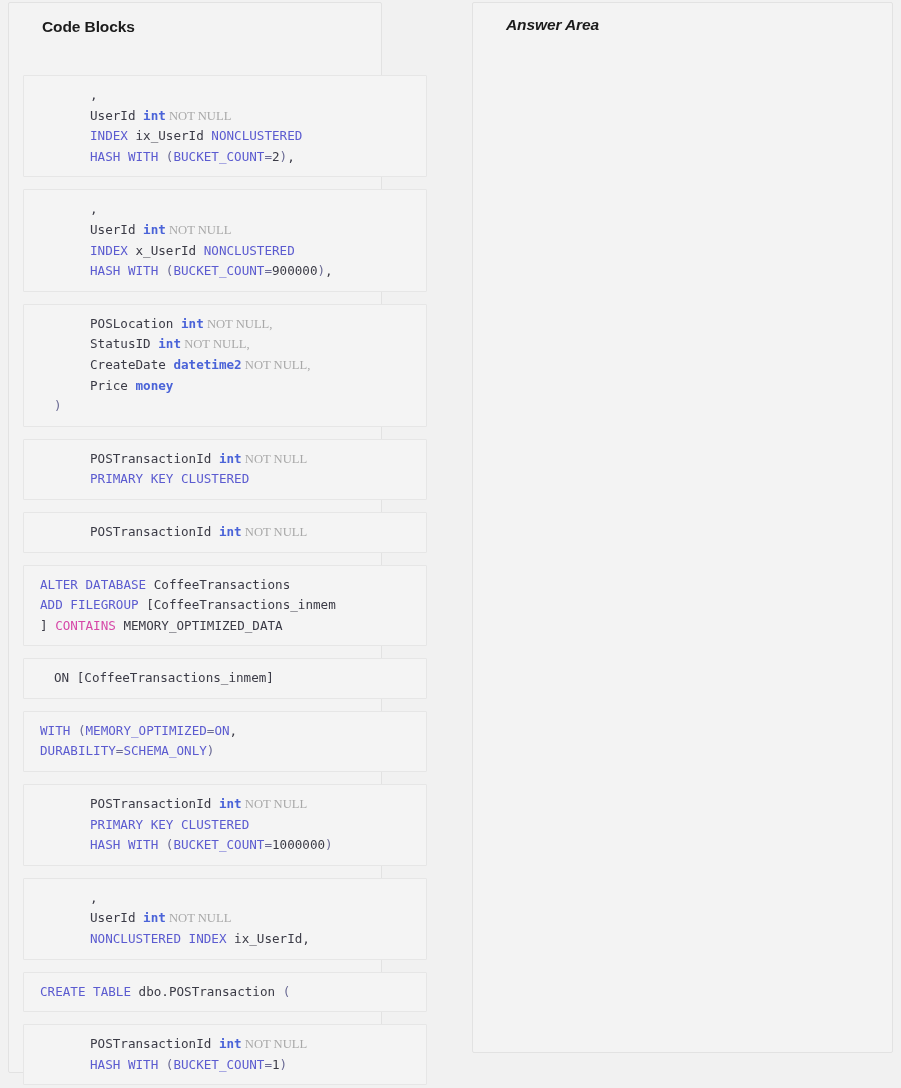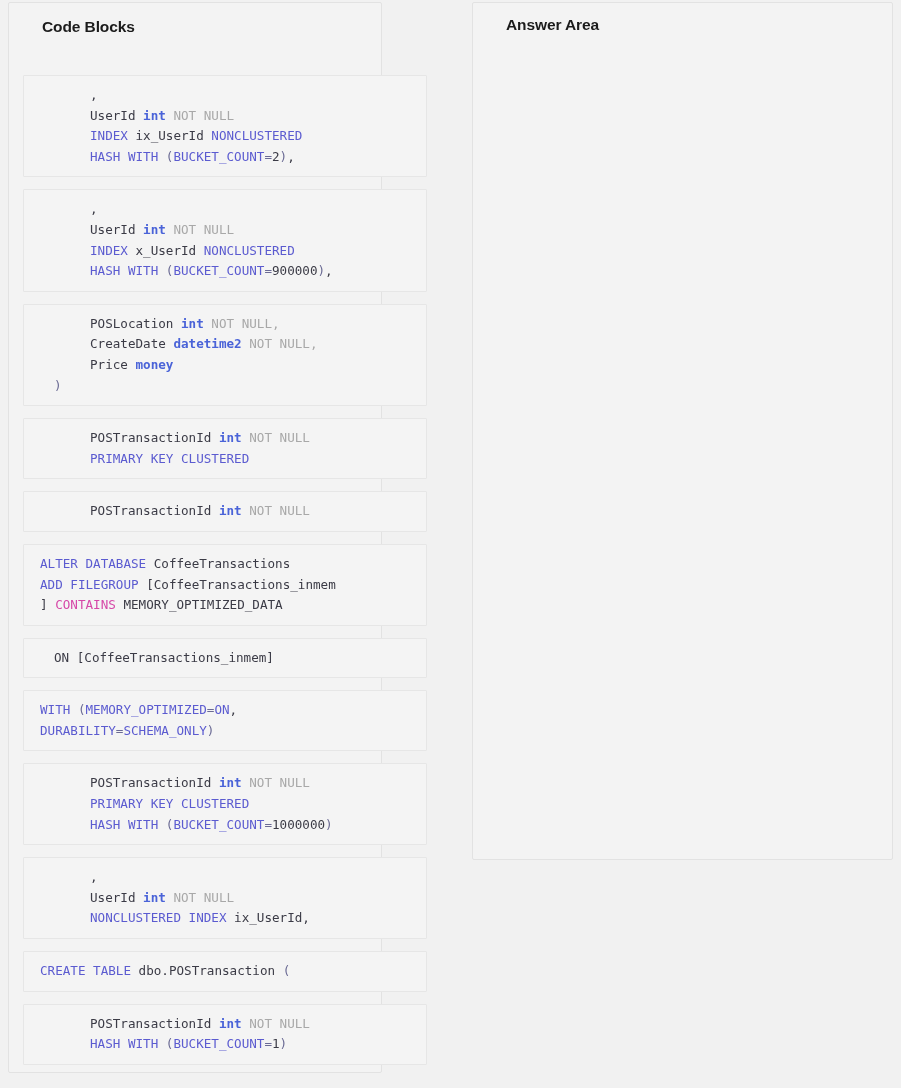--- a/index.html
+++ b/index.html
@@ -31,21 +31,22 @@
     left: 8px;
     top: 2px;
     width: 374px;
     height: 1071px;
   }
 
   .panel-right {
     left: 472px;
     top: 2px;
     width: 421px;
-    height: 858px;
+    height: 1051px;
+    font-style: italic;
   }
 
   .panel-title {
     font-family: "Liberation Sans", sans-serif;
     font-size: 15.5px;
     font-weight: bold;
     color: #1b1b1b;
     letter-spacing: -0.1px;
   }
 
@@ -78,21 +79,21 @@
   }
 
   
   .indent-4  { padding-left: 66px; }
   .indent-1  { padding-left: 30px; }
   .indent-0  { padding-left: 16px; }
 
   
   .kw   { color: #5b5bd0; text-align: center; }          
   .typ  { color: #4a63d8; font-weight: bold; text-align: right; }  
-  .nn   { color: #a8a8a8; }          
+  .nn   { color: #a8a8a8; font-family: Liberation Serif, serif; }          
   .id   { color: #3b3b46; }          
   .mag  { color: #d648a8; }          
   .pun  { color: #6a6a94; }          
   .num  { color: #3b3b46; }          
 </style>
 </head>
 <body>
 
 <div class="exhibit">
 
@@ -107,20 +108,21 @@
           <div class="code-line indent-4"><span class="kw">HASH WITH </span><span class="pun">(</span><span class="kw">BUCKET_COUNT</span><span class="pun">=</span><span class="num">2</span><span class="pun">)</span><span class="id">,</span></div>
         </div>
         <div class="code-block">
           <div class="code-line indent-4"><span class="id">,</span></div>
           <div class="code-line indent-4"><span class="id">UserId </span><span class="typ">int</span><span class="nn"> NOT NULL</span></div>
           <div class="code-line indent-4"><span class="kw">INDEX</span><span class="id"> x_UserId </span><span class="kw">NONCLUSTERED</span></div>
           <div class="code-line indent-4"><span class="kw">HASH WITH </span><span class="pun">(</span><span class="kw">BUCKET_COUNT</span><span class="pun">=</span><span class="num">900000</span><span class="pun">)</span><span class="id">,</span></div>
         </div>
         <div class="code-block">
           <div class="code-line indent-4"><span class="id">POSLocation </span><span class="typ">int</span><span class="nn"> NOT NULL,</span></div>
+          <div class="code-line indent-4"><span class="id">StatusID </span><span class="typ">int</span><span class="nn"> NOT NULL,</span></div>
           <div class="code-line indent-4"><span class="id">CreateDate </span><span class="typ">datetime2</span><span class="nn"> NOT NULL,</span></div>
           <div class="code-line indent-4"><span class="id">Price </span><span class="typ">money</span></div>
           <div class="code-line indent-1"><span class="pun">)</span></div>
         </div>
         <div class="code-block">
           <div class="code-line indent-4"><span class="id">POSTransactionId </span><span class="typ">int</span><span class="nn"> NOT NULL</span></div>
           <div class="code-line indent-4"><span class="kw">PRIMARY KEY CLUSTERED</span></div>
         </div>
         <div class="code-block">
           <div class="code-line indent-4"><span class="id">POSTransactionId </span><span class="typ">int</span><span class="nn"> NOT NULL</span></div>

